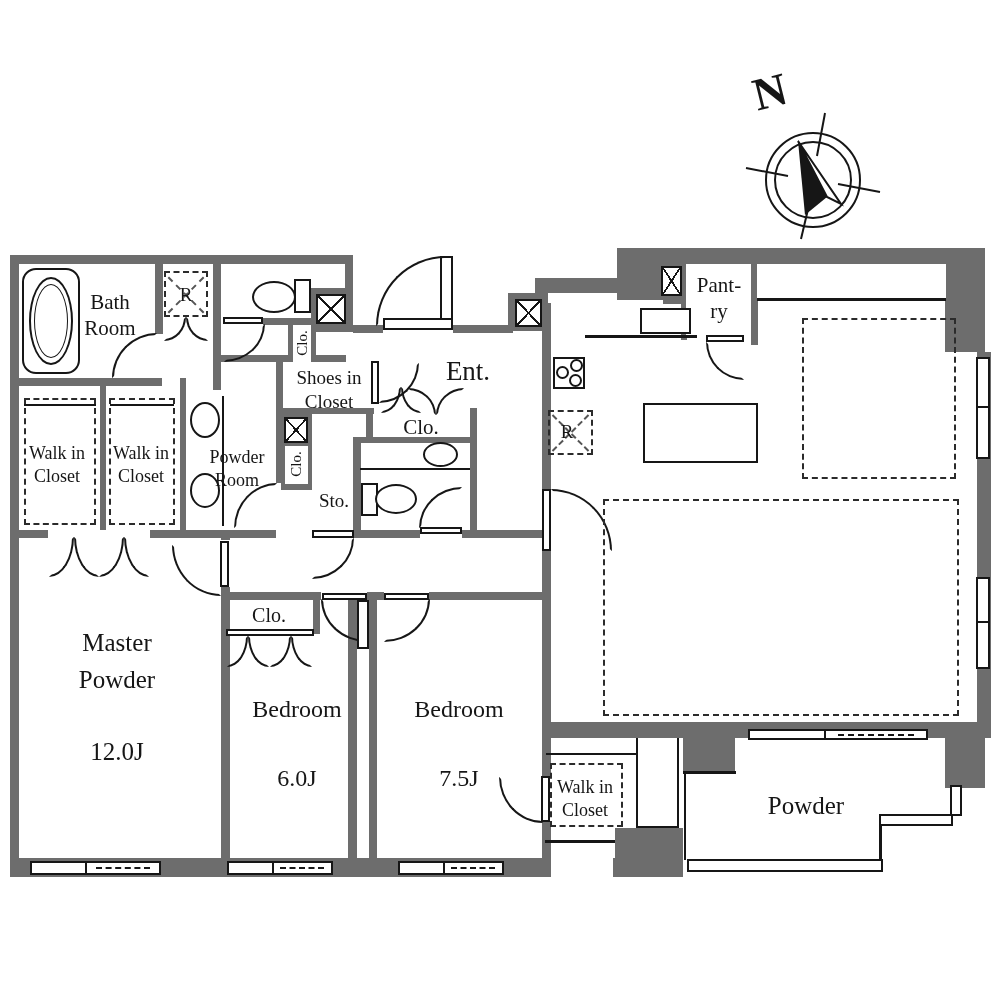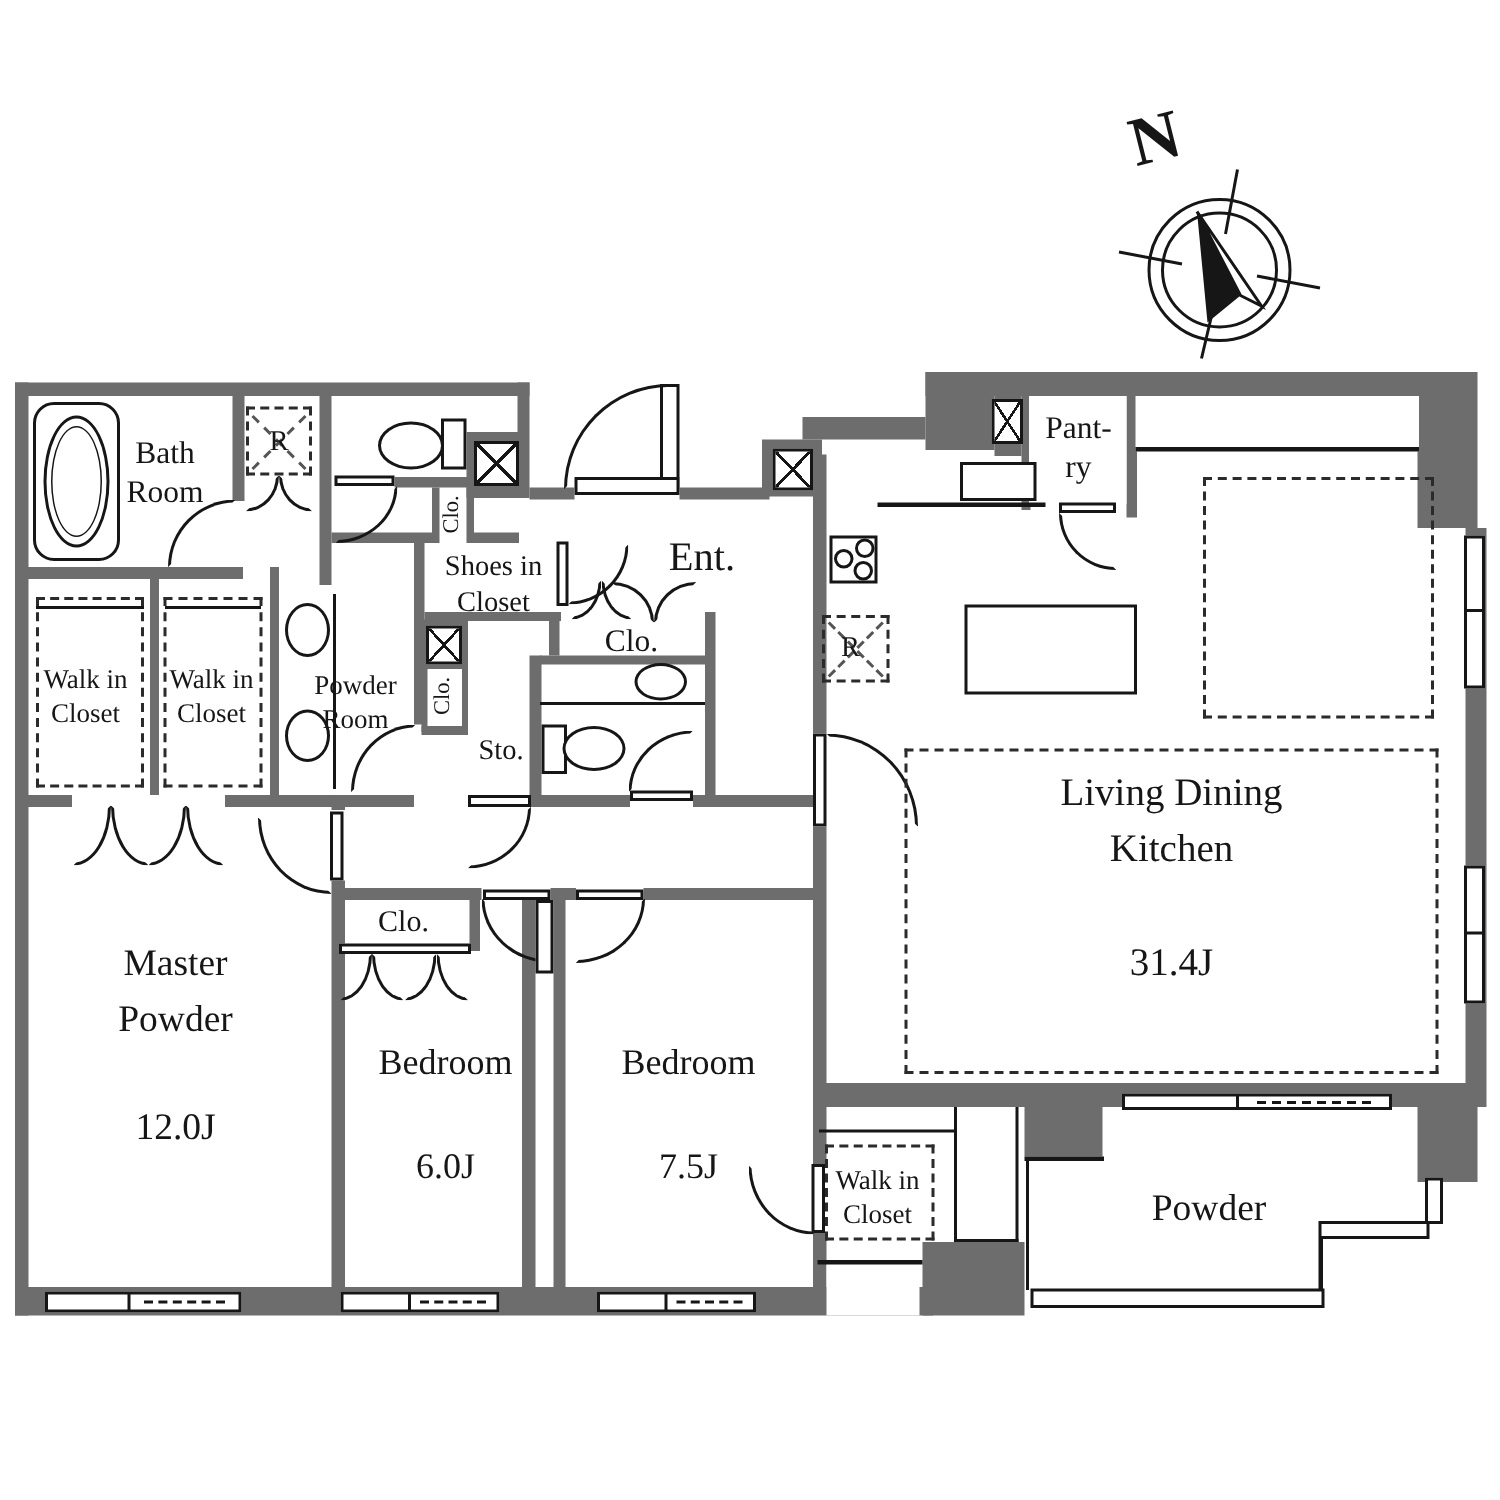--- a/index.html
+++ b/index.html
@@ -243,24 +243,20 @@
   <div class="lbl" style="left:329px;top:390px;font-size:19px">Shoes in
 Closet</div>
   <div class="vlbl" style="left:302px;top:343px;font-size:15px">Clo.</div>
   <div class="vlbl" style="left:296px;top:464px;font-size:15px">Clo.</div>
   <div class="lbl" style="left:334px;top:501px;font-size:19px">Sto.</div>
   <div class="lbl" style="left:468px;top:372px;font-size:27px">Ent.</div>
   <div class="lbl" style="left:421px;top:427px;font-size:21px">Clo.</div>
   <div class="lbl" style="left:719px;top:298px;font-size:21px">Pant-
 ry</div>
   <div class="lbl" style="left:567px;top:432px;font-size:19px">R</div>
-  <div class="lbl big" style="left:781px;top:585px;font-size:26px">
-    <span>Living Dining Kitchen</span>
-    <span>31.4J</span>
-  </div>
   <div class="lbl big" style="left:117px;top:698px;font-size:25px">
     <span>Master
 Powder</span>
     <span>12.0J</span>
   </div>
   <div class="lbl big" style="left:297px;top:744px;font-size:24px">
     <span>Bedroom</span>
     <span>6.0J</span>
   </div>
   <div class="lbl big" style="left:459px;top:744px;font-size:24px">

